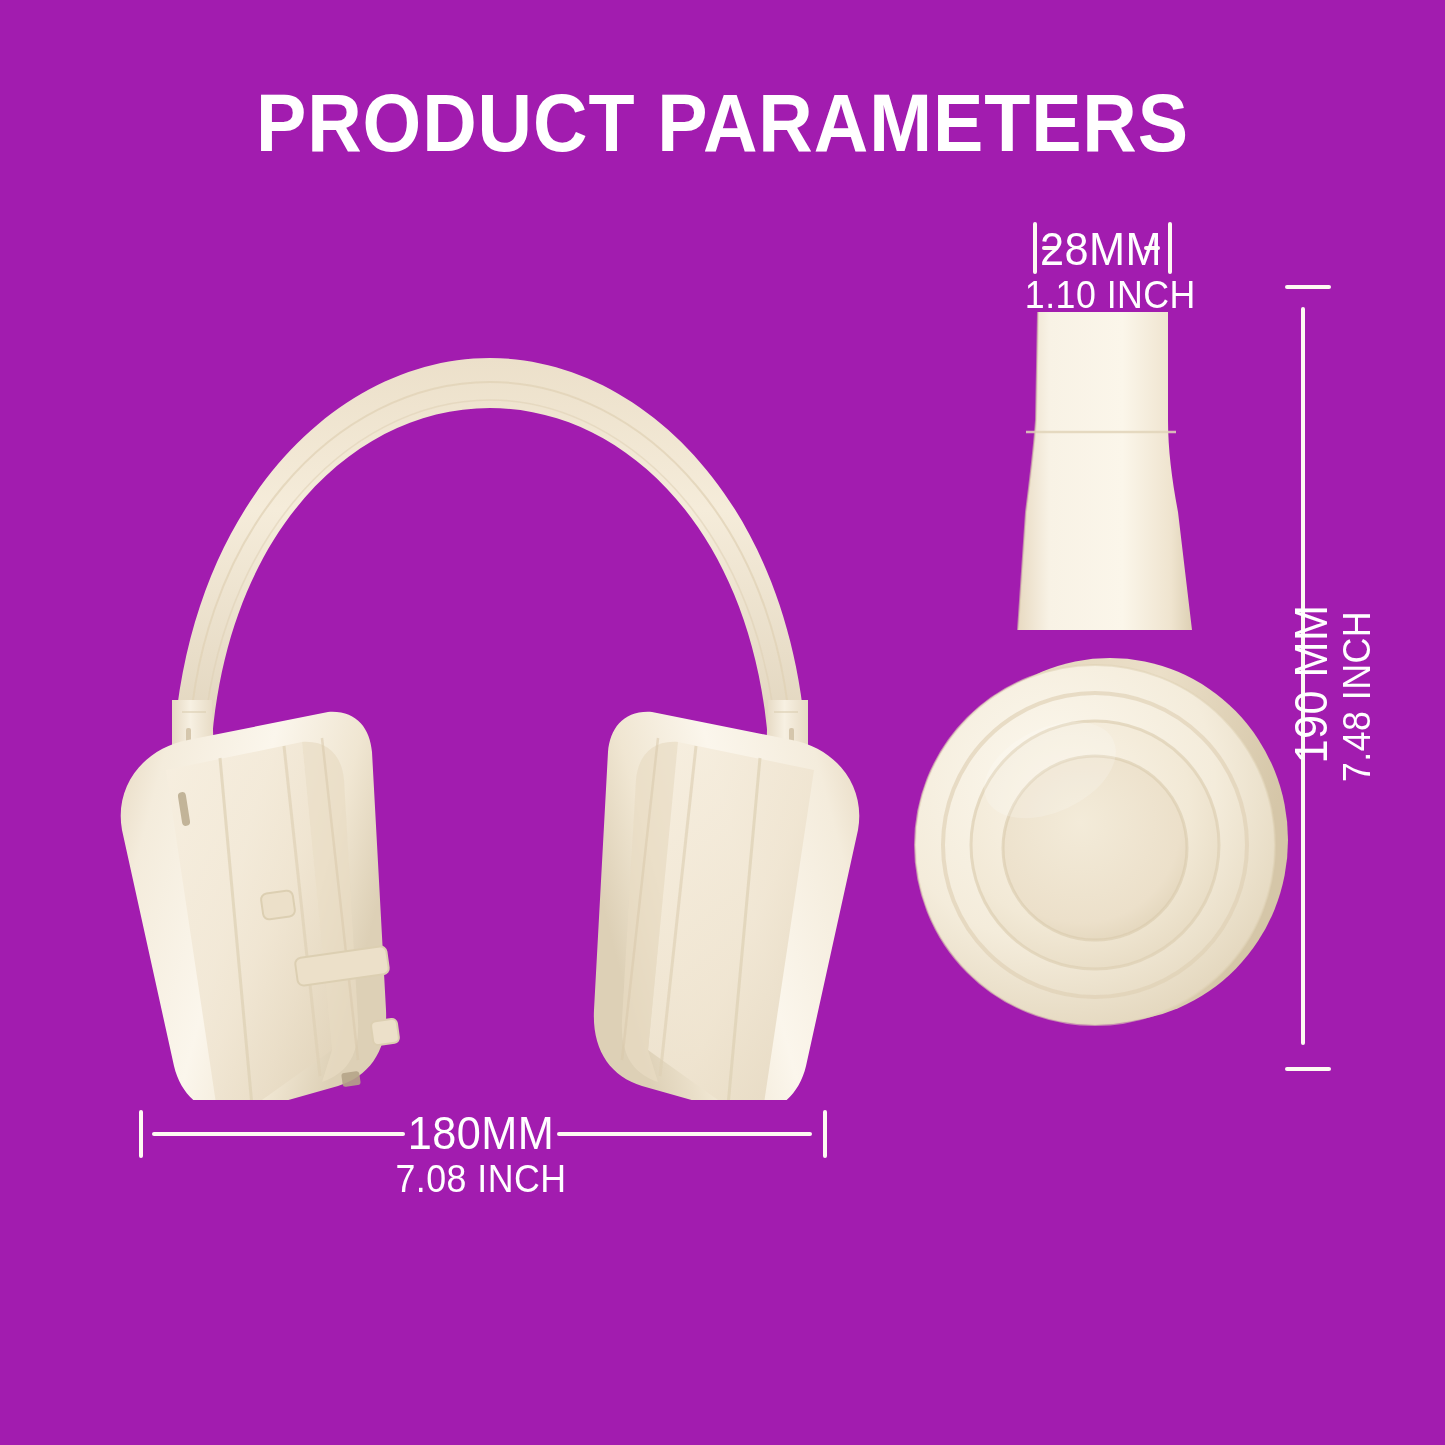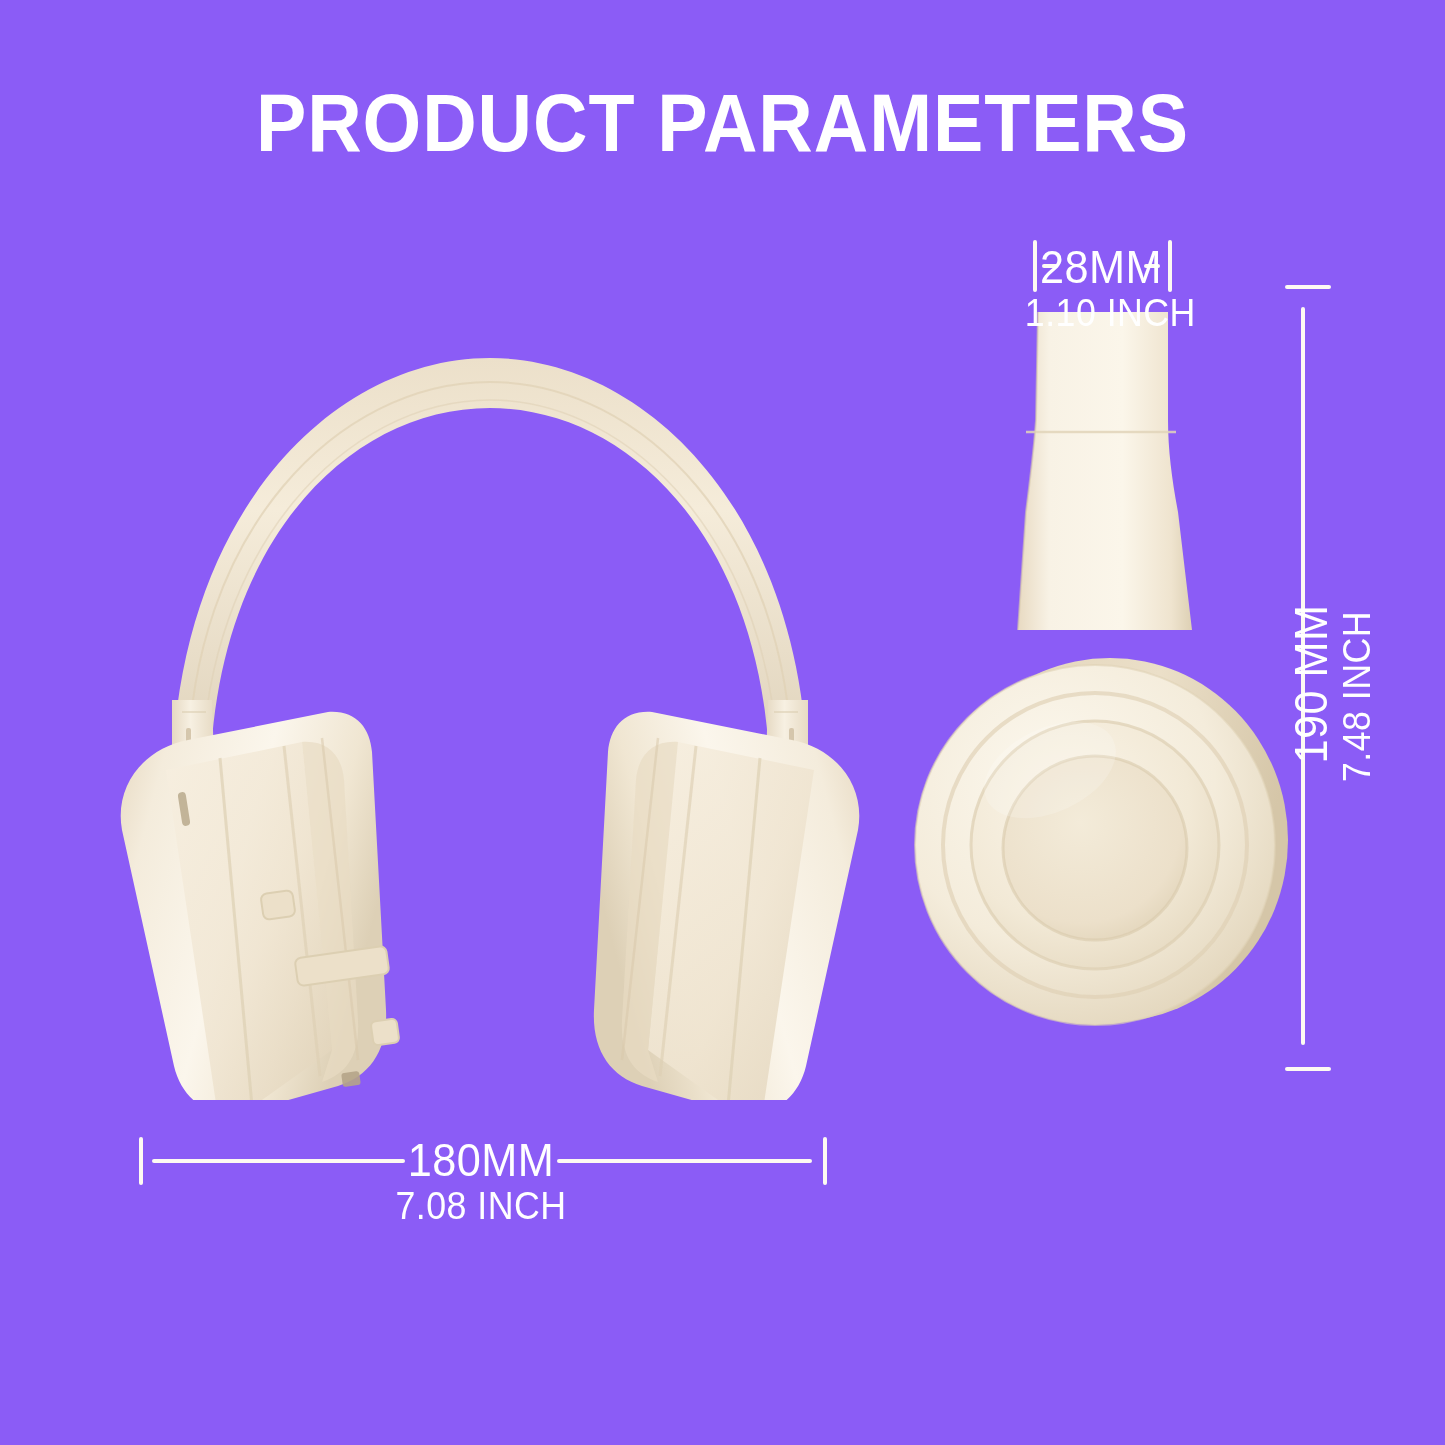--- a/index.html
+++ b/index.html
@@ -4,21 +4,21 @@
 <style>
   html, body {
     margin: 0;
     padding: 0;
     background: #ffffff;
   }
   #page {
     position: relative;
     width: 1445px;
     height: 1445px;
-    background: #8b5cf6;
+    background: #a21caf;
     overflow: hidden;
     font-family: "Liberation Sans", sans-serif;
     -webkit-font-smoothing: antialiased;
   }
 
   
   .title {
     position: absolute;
     left: 0;
     top: 82px;
@@ -58,21 +58,21 @@
     border-radius: 2px;
   }
   .rule-v {
     position: absolute;
     width: 4px;
     background: #fdfaf2;
     border-radius: 2px;
   }
 
   
-  #dim28 { position: absolute; left: 1020px; top: 240px; width: 220px; height: 96px; }
+  #dim28 { position: absolute; left: 1020px; top: 222px; width: 220px; height: 96px; }
   #dim28 .cap-l { left: 13px;  top: 0px;  height: 52px; }
   #dim28 .cap-r { left: 148px; top: 0px;  height: 52px; }
   #dim28 .dash-l { left: 22px;  top: 24px; width: 16px; }
   #dim28 .dash-r { left: 124px; top: 24px; width: 16px; }
   #dim28 .lbl-mm { position: absolute; left: 0; top: 0px; width: 162px; text-align: center; }
   #dim28 .lbl-in { position: absolute; left: 0; top: 52px; width: 162px; text-align: center; }
 
   
   #dim190 { position: absolute; left: 1258px; top: 285px; width: 130px; height: 800px; }
   #dim190 .cap-t { left: 27px; top: 0px;   width: 46px; }
@@ -81,21 +81,21 @@
   #dim190 .lbl-mm {
     position: absolute; left: -327px; top: 372px; width: 760px;
     text-align: center; transform: rotate(-90deg) scaleX(0.94);
   }
   #dim190 .lbl-in {
     position: absolute; left: -281px; top: 390px; width: 760px;
     text-align: center; transform: rotate(-90deg) scaleX(0.94);
   }
 
   
-  #dim180 { position: absolute; left: 130px; top: 1108px; width: 710px; height: 100px; margin-top: 27px; }
+  #dim180 { position: absolute; left: 130px; top: 1108px; width: 710px; height: 100px; }
   #dim180 .cap-l { left: 9px;   top: 2px;  height: 48px; }
   #dim180 .cap-r { left: 693px; top: 2px;  height: 48px; }
   #dim180 .seg-l { left: 22px;  top: 24px; width: 253px; }
   #dim180 .seg-r { left: 427px; top: 24px; width: 255px; }
   #dim180 .lbl-mm { position: absolute; left: 268px; top: -2px; width: 166px; text-align: center; }
   #dim180 .lbl-in { position: absolute; left: 238px; top: 50px; width: 226px; text-align: center; }
 
   
   #dim77 { position: absolute; left: 905px; top: 1108px; width: 400px; height: 100px; }
   #dim77 .cap-l { left: 9px;   top: 2px;  height: 48px; }

